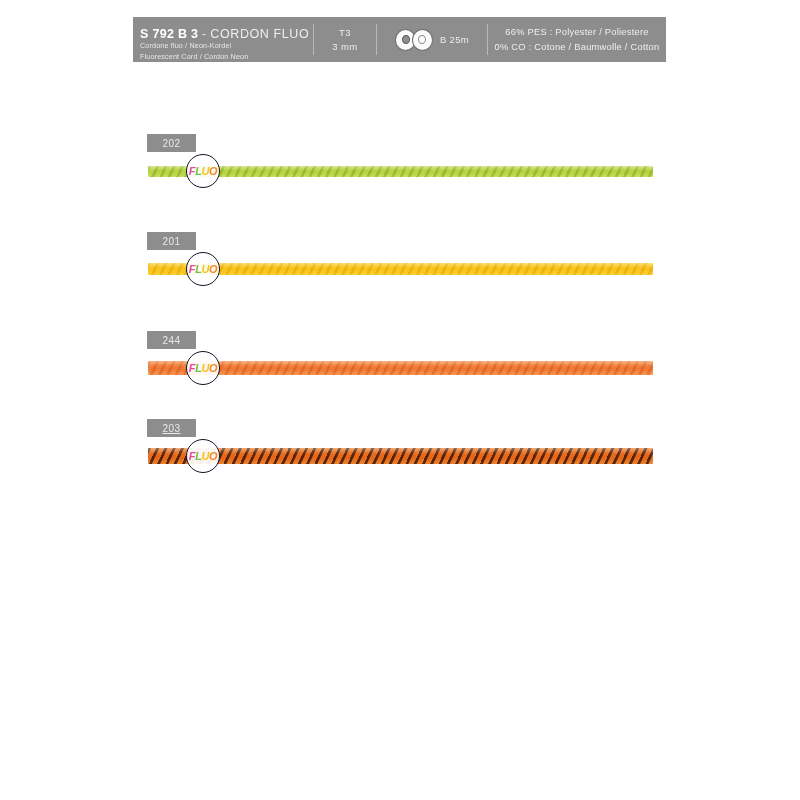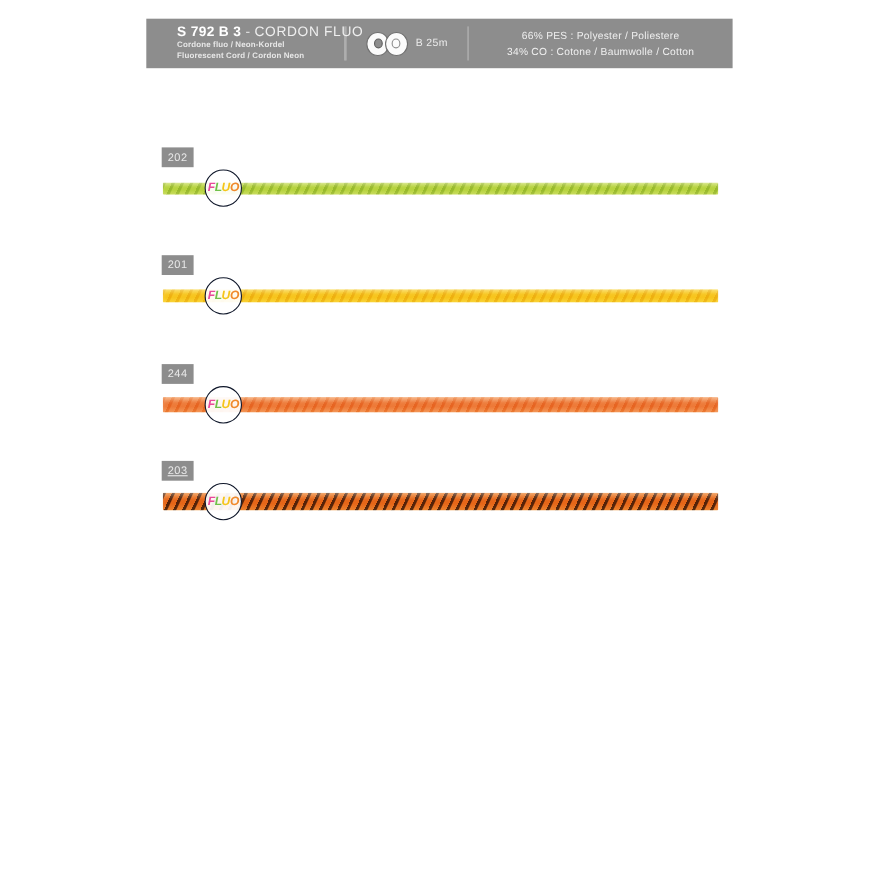--- a/index.html
+++ b/index.html
@@ -34,21 +34,21 @@
     align-items: center;
     box-sizing: border-box;
     position: relative;
   }
   .hdr-divider {
     width: 1px;
     background: #b9b9b9;
     margin: 7px 0;
     flex: 0 0 auto;
   }
-  .cell-title   { width: 180px; align-items: flex-start; padding-left: 28px; }
+  .cell-title   { width: 180px; align-items: flex-start; padding-left: 7px; justify-content: flex-end; }
   .cell-size    { width: 62px; }
   .cell-spool   { width: 110px; flex-direction: row; }
   .cell-comp    { flex: 1 1 auto; }
 
   .title-line {
     font-size: 12.5px;
     color: #f4f4f4;
     letter-spacing: 0.3px;
     white-space: nowrap;
     line-height: 1.05;
@@ -59,21 +59,20 @@
     font-size: 12.5px;
   }
   .title-line .dash { color: #e2e2e2; font-weight: normal; }
   .title-line .name { color: #efefef; font-weight: normal; letter-spacing: 0.6px; }
   .sub-line {
     font-size: 7.2px;
     color: #e8e8e8;
     white-space: nowrap;
     line-height: 1.45;
     letter-spacing: 0.15px;
-    font-weight: bold;
   }
 
   .size-line {
     font-size: 9.5px;
     color: #ececec;
     line-height: 1.45;
     letter-spacing: 0.4px;
     text-align: center;
   }
 
@@ -130,21 +129,21 @@
 
   
   .swatch {
     position: absolute;
     left: 0;
     width: 800px;
   }
   .code-box {
     position: absolute;
     left: 147px;
-    width: 29px;
+    width: 49px;
     height: 18px;
     background: #8d8d8d;
     color: #e9e9e9;
     font-size: 10px;
     letter-spacing: 0.5px;
     display: flex;
     align-items: center;
     justify-content: center;
     box-sizing: border-box;
   }
@@ -196,38 +195,42 @@
       <span class="ref">S 792 B 3</span>
       <span class="dash">-</span>
       <span class="name">CORDON FLUO</span>
     </div>
     <div class="sub-line">Cordone fluo / Neon-Kordel</div>
     <div class="sub-line">Fluorescent Cord / Cordon Neon</div>
   </div>
 
   <div class="hdr-divider"></div>
 
+  <div class="hdr-cell cell-size">
+    <div class="size-line">T3</div>
+    <div class="size-line">3 mm</div>
+  </div>
 
   <div class="hdr-divider"></div>
 
   <div class="hdr-cell cell-spool">
     <div class="spool-icon">
       <div class="bob bob-left"></div>
       <div class="bob bob-right"></div>
       <div class="hole"></div>
       <div class="hole hole-right"></div>
     </div>
     <div class="spool-text">B 25m</div>
   </div>
 
   <div class="hdr-divider"></div>
 
   <div class="hdr-cell cell-comp">
     <div class="comp-line">66% PES : Polyester / Poliestere</div>
-    <div class="comp-line">34% CO : Cotone / Baumwolle / Cotton</div>
+    <div class="comp-line">0% CO : Cotone / Baumwolle / Cotton</div>
   </div>
 
 </div>
 
 <div id="swatch-layer">
     <div class="swatch" style="top: 134px;">
       <div class="code-box" style="top: 0px;">202</div>
       <div class="cord-wrap" style="top: 22px;">
         <div class="cord" style="height: 11px; top: 9.5px; background: repeating-linear-gradient(115deg, rgb(179, 204, 85) 0px, rgb(179, 204, 85) 2.2px, rgb(216, 232, 127) 3.2px, rgb(216, 232, 127) 7.5px), linear-gradient(rgb(238, 243, 194) 0%, rgb(216, 232, 127) 38%, rgb(216, 232, 127) 62%, rgb(238, 243, 194) 100%); background-blend-mode: multiply; box-shadow: rgba(255, 255, 255, 0.55) 0px 3.08px 4.95px -2.42px inset;"></div>
         <div class="fluo-badge" style="left: 38px; top: -2px;">

